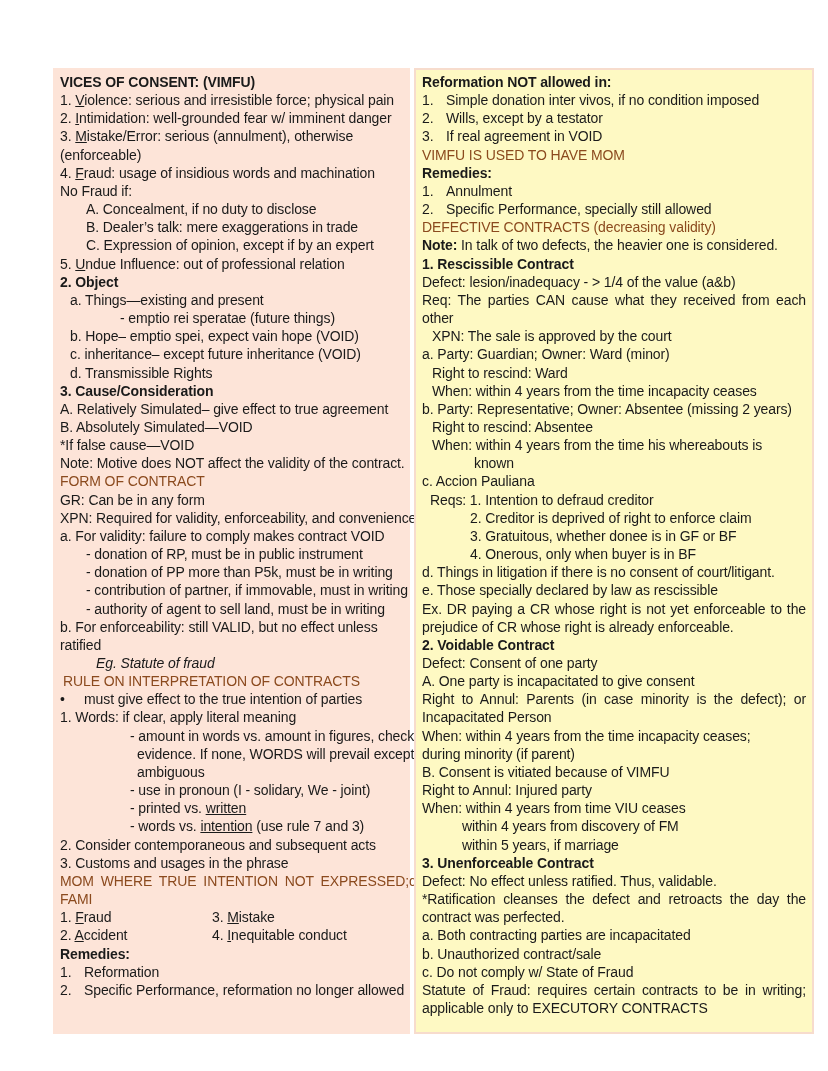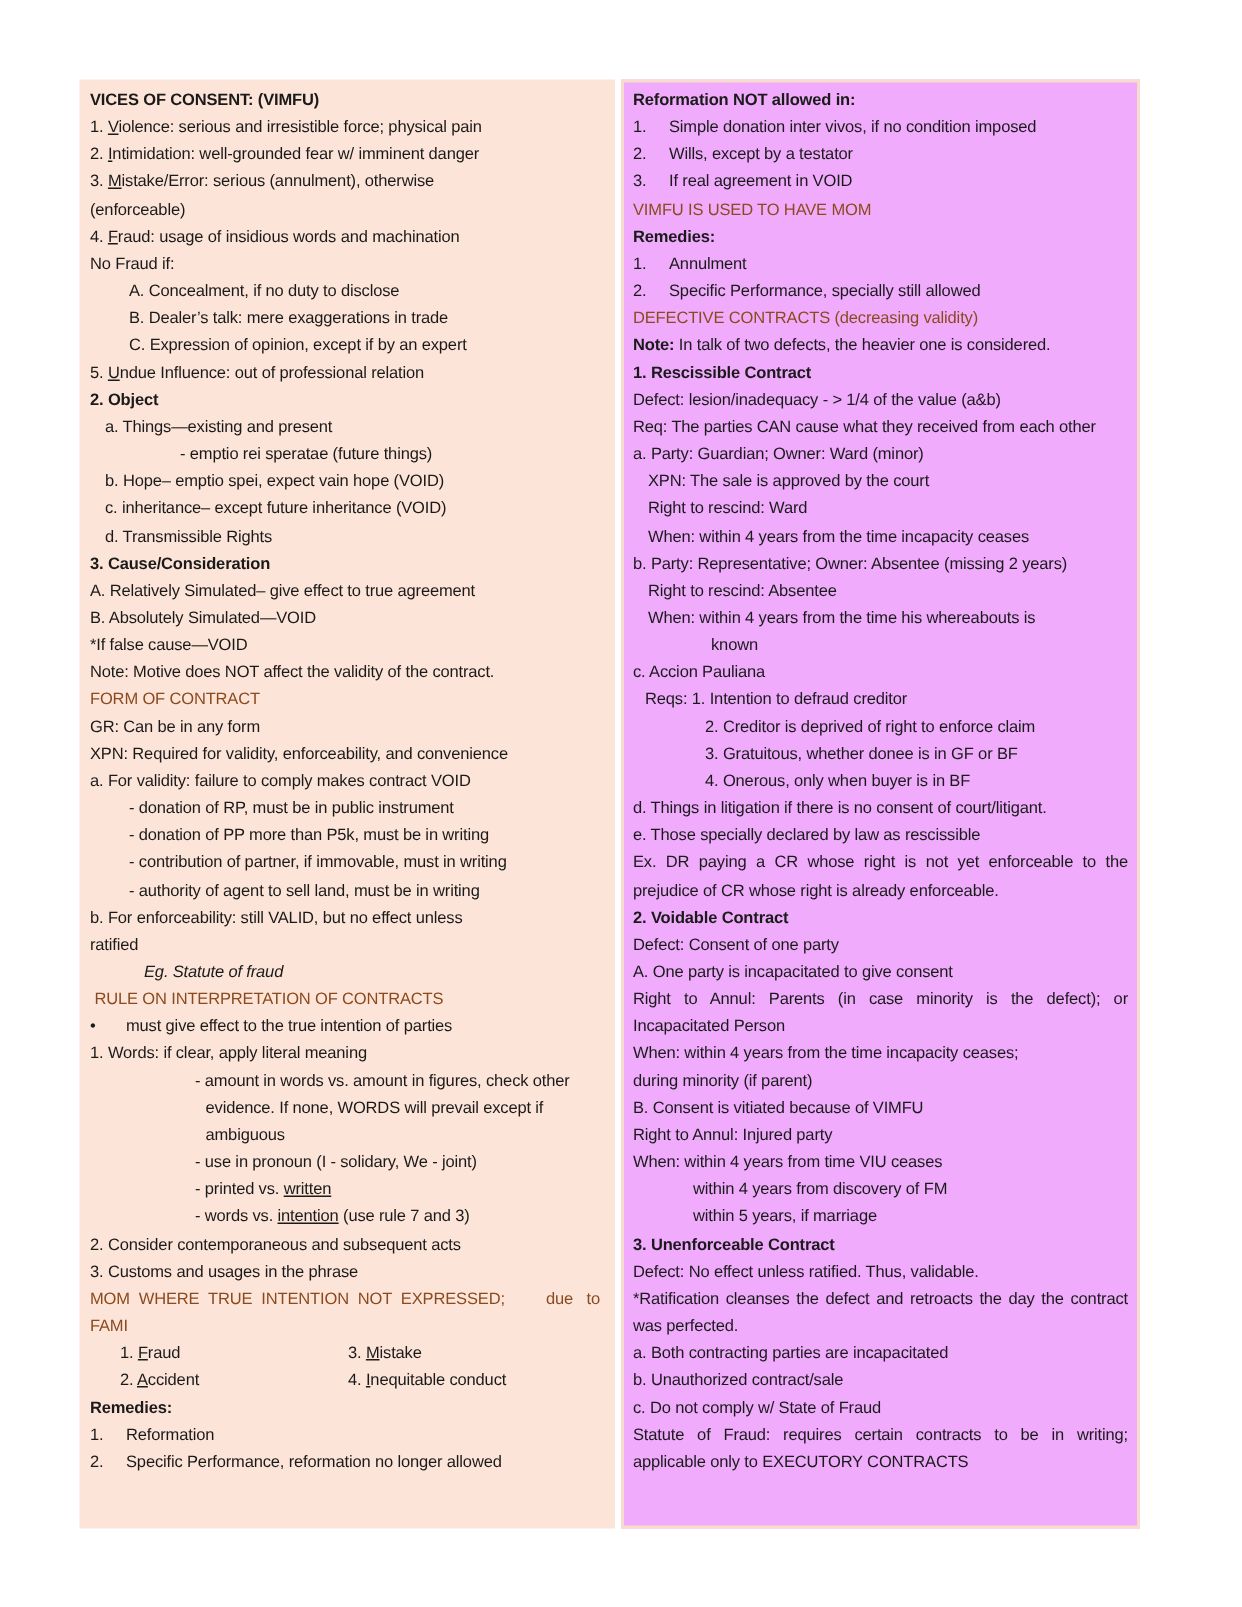--- a/index.html
+++ b/index.html
@@ -1,26 +1,26 @@
 <!DOCTYPE html>
 <html><head>
 <meta charset="utf-8">
 <style>
   html, body { margin:0; padding:0; }
   body { width:828px; height:1071px; background:#ffffff; position:relative; overflow:hidden;
          font-family:"Liberation Sans", "DejaVu Sans", sans-serif; color:#1a1a1a; }
-  .col { position:absolute; top:53px; box-sizing:border-box; font-size:11px; line-height:18.15px; letter-spacing:-0.1px; }
+  .col { position:absolute; top:68px; box-sizing:border-box; font-size:14px; line-height:18.15px; letter-spacing:-0.1px; }
   #left { left:53px; width:357px; height:966px; background:#fde4d8; padding:5px 6px 0 7px; }
-  #right { left:414px; width:346px; height:966px; background:#f0abfc; border:2px solid #f7dccd; padding:3px 6px 0 6px; }
+  #right { left:414px; width:400px; height:966px; background:#fef9c3; border:2px solid #f7dccd; padding:3px 6px 0 6px; }
   .ln { white-space:nowrap; }
   .b { font-weight:bold; }
   .h { font-weight:normal; color:#8b4a1e; }
   .just { white-space:normal; text-align:justify; text-align-last:left; }
   .i1 { padding-left:10px; } .i2 { padding-left:26px; } .i3 { padding-left:36px;font-style:italic; } .i5 { padding-left:60px; } .i6 { padding-left:70px; }
-  .two { display:flex; } .two span.c1 { width:152px; display:inline-block;margin-left:20px; }
+  .two { display:flex; } .two span.c1 { width:152px; display:inline-block; }
   .num { display:inline-block; width:24px; }
   u { text-decoration:underline; }
   .wm { position:absolute; left:520px; top:440px; width:130px; height:130px; border-radius:50%;
         background:rgba(235,225,220,0.25); }
 </style>
 </head>
 <body>
 
 <div class="wm"></div>
 
@@ -94,22 +94,22 @@
   <div class="ln"><span class="num">3.</span><span>If real agreement in VOID</span></div>
   <div class="ln h">VIMFU IS USED TO HAVE MOM</div>
   <div class="ln b">Remedies:</div>
   <div class="ln"><span class="num">1.</span><span>Annulment</span></div>
   <div class="ln"><span class="num">2.</span><span>Specific Performance, specially still allowed</span></div>
   <div class="ln h">DEFECTIVE CONTRACTS (decreasing validity)</div>
   <div class="ln"><span class="b">Note:</span><span> In talk of two defects, the heavier one is considered.</span></div>
   <div class="ln b">1. Rescissible Contract</div>
   <div class="ln">Defect: lesion/inadequacy - &gt; 1/4 of the value (a&amp;b)</div>
   <div class="just">Req: The parties CAN cause what they received from each other</div>
+  <div class="ln i1">XPN: The sale is approved by the court</div>
   <div class="ln">a. Party: Guardian; Owner: Ward (minor)</div>
-  <div class="ln i1">XPN: The sale is approved by the court</div>
   <div class="ln i1">Right to rescind: Ward</div>
   <div class="ln i1">When: within 4 years from the time incapacity ceases</div>
   <div class="ln">b. Party: Representative; Owner: Absentee (missing 2 years)</div>
   <div class="ln i1">Right to rescind: Absentee</div>
   <div class="ln i1">When: within 4 years from the time his whereabouts is</div>
   <div class="ln" style="padding-left:52px">known</div>
   <div class="ln">c. Accion Pauliana</div>
   <div class="ln" style="padding-left:8px">Reqs: 1. Intention to defraud creditor</div>
   <div class="ln" style="padding-left:48px">2. Creditor is deprived of right to enforce claim</div>
   <div class="ln" style="padding-left:48px">3. Gratuitous, whether donee is in GF or BF</div>

